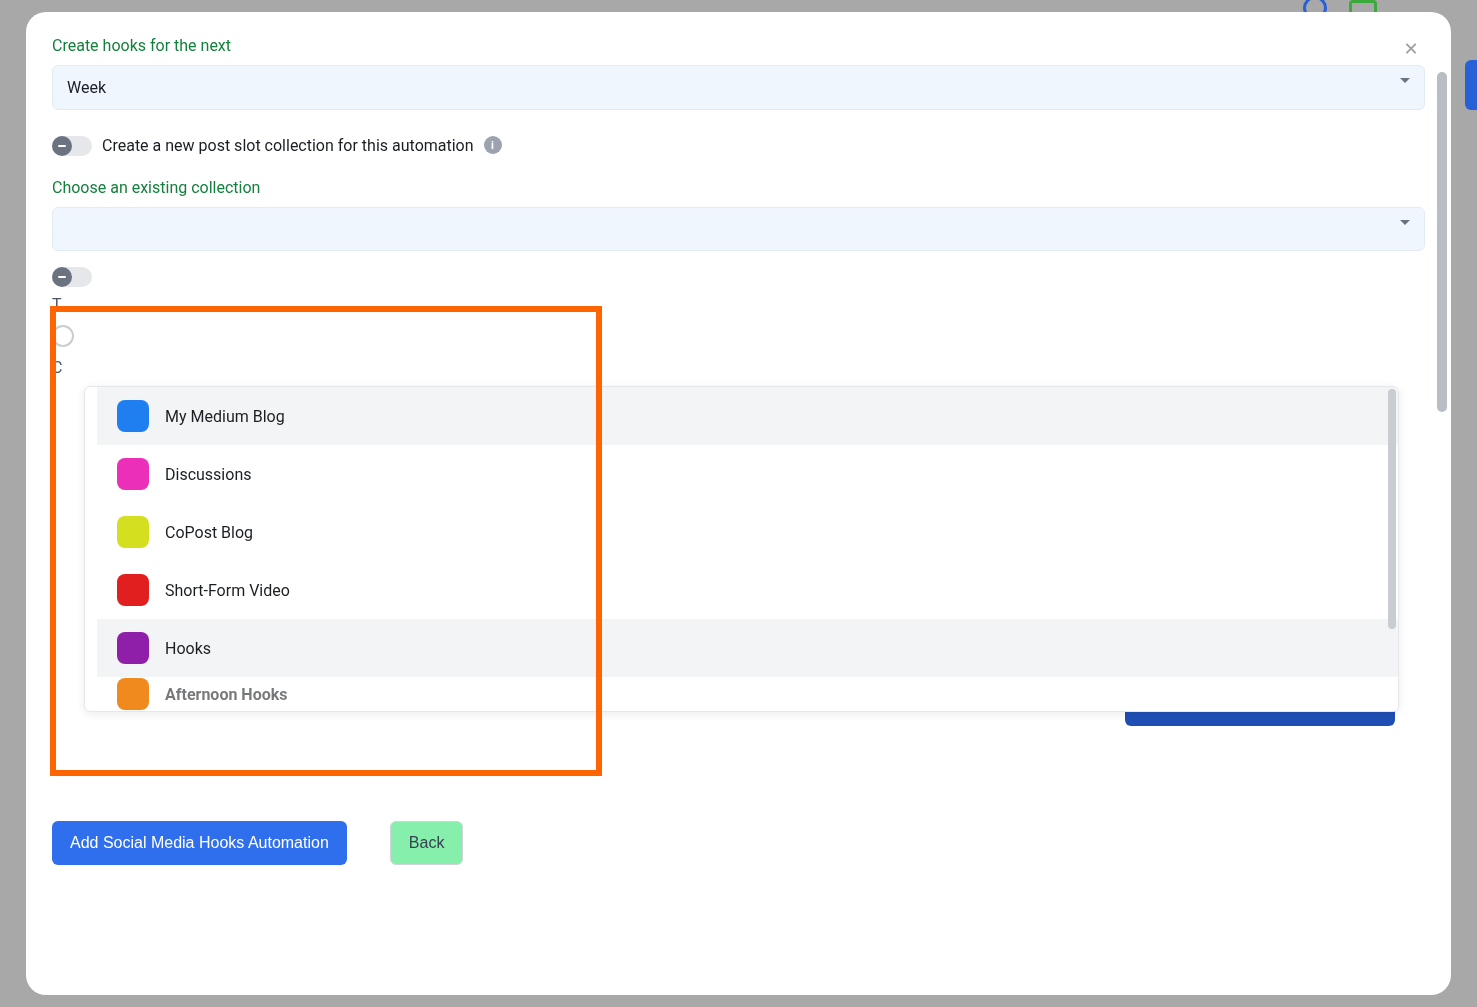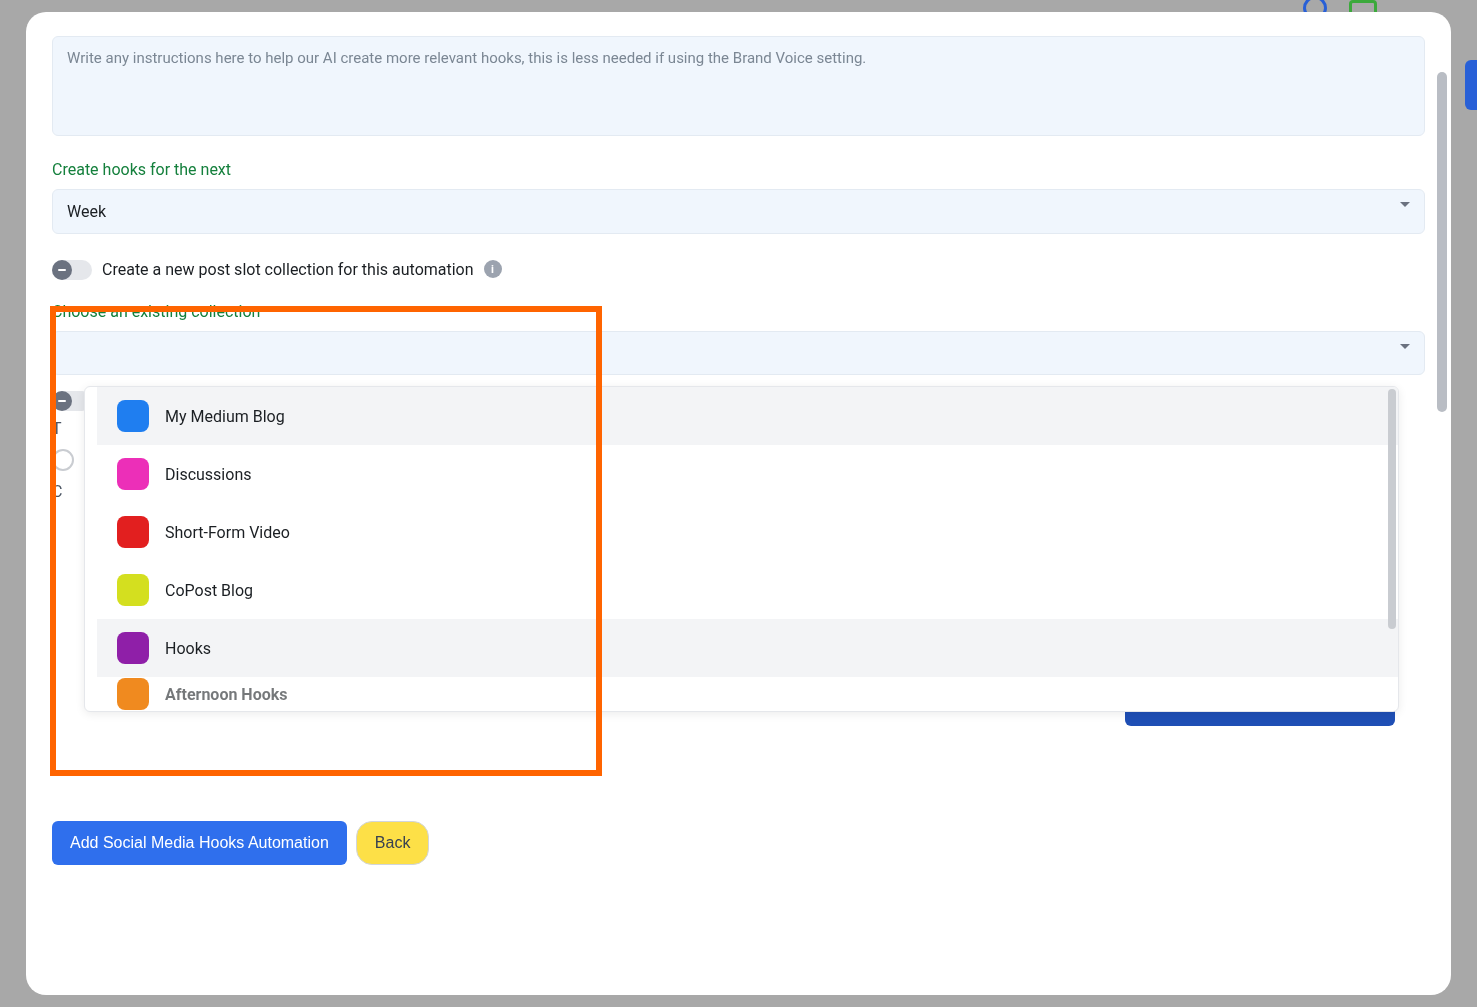--- a/index.html
+++ b/index.html
@@ -219,27 +219,28 @@
 .btn-primary {
   background: #2f6fed;
   color: #fff;
   border: none;
   border-radius: 6px;
   padding: 13px 18px;
   font-size: 16px;
   cursor: pointer;
 }
 .btn-secondary {
-  background: #fde047;
+  background: #86efac;
   color: #374151;
   border: 1px solid #d1d5db;
-  border-radius: 16px;
+  border-radius: 6px;
   padding: 12px 18px;
   font-size: 16px;
   cursor:pointer;
+  margin-left:34px;
 }
 .page-scrollbar-track {
   position:absolute;
   right: 4px;
   top: 60px;
   width: 10px;
   height: 360px;
   background: transparent;
 }
 .page-scrollbar-thumb {
@@ -286,23 +287,20 @@
 
 <div class="modal">
   <div class="close-btn">✕</div>
 
   <div class="page-scrollbar-track">
     <div class="page-scrollbar-thumb"></div>
   </div>
 
   <div class="body-scroll">
 
-    <div class="instructions-box">
-      <span>Write any instructions here to help our AI create more relevant hooks, this is less needed if using the Brand Voice setting.</span>
-    </div>
 
     <div class="field-label">Create hooks for the next</div>
     <div class="select-box">
       <span>Week</span>
       <span class="caret"></span>
     </div>
 
     <div class="toggle-row">
       <div class="toggle">
         <div class="knob"></div>
@@ -344,26 +342,26 @@
       <div class="dd-scrollbar"></div>
       <div class="dropdown-item hover">
         <div class="swatch" style="background:#1f7ef0"></div>
         <span>My Medium Blog</span>
       </div>
       <div class="dropdown-item">
         <div class="swatch" style="background:#ec2fb8"></div>
         <span>Discussions</span>
       </div>
       <div class="dropdown-item">
+        <div class="swatch" style="background:#d4df1f"></div>
+        <span>CoPost Blog</span>
+      </div>
+      <div class="dropdown-item">
         <div class="swatch" style="background:#e21f1f"></div>
         <span>Short-Form Video</span>
-      </div>
-      <div class="dropdown-item">
-        <div class="swatch" style="background:#d4df1f"></div>
-        <span>CoPost Blog</span>
       </div>
       <div class="dropdown-item hover">
         <div class="swatch" style="background:#8f1fa8"></div>
         <span>Hooks</span>
       </div>
       <div class="dropdown-item truncated" style="height:34px; overflow:hidden;">
         <div class="swatch" style="background:#f08a1f"></div>
         <span style="opacity:0.6;font-weight:bold;">Afternoon Hooks</span>
       </div>
     </div>

